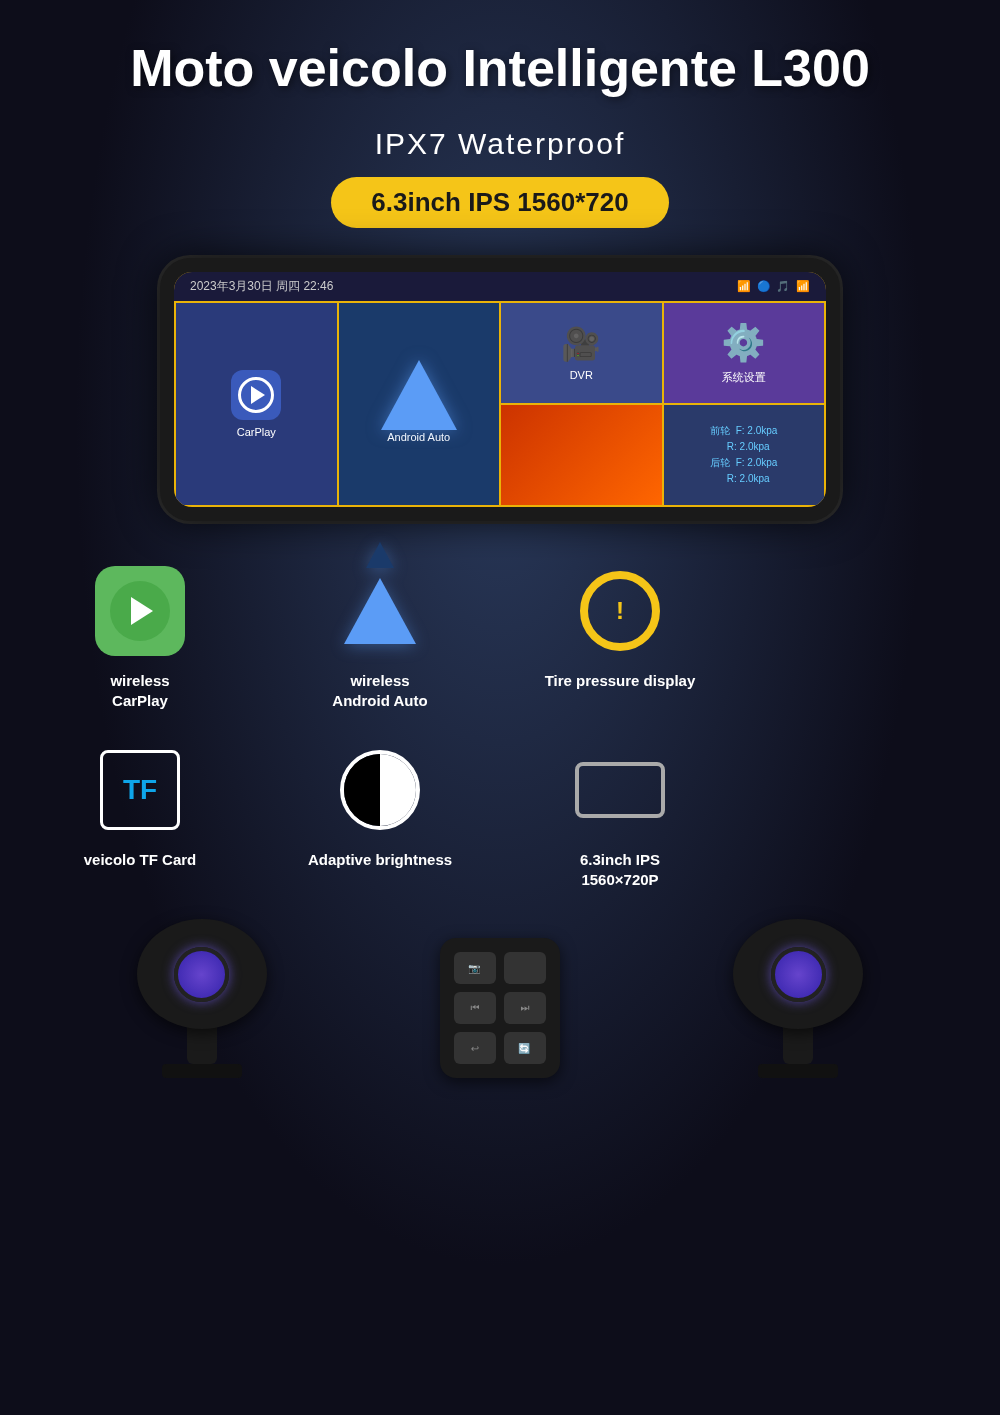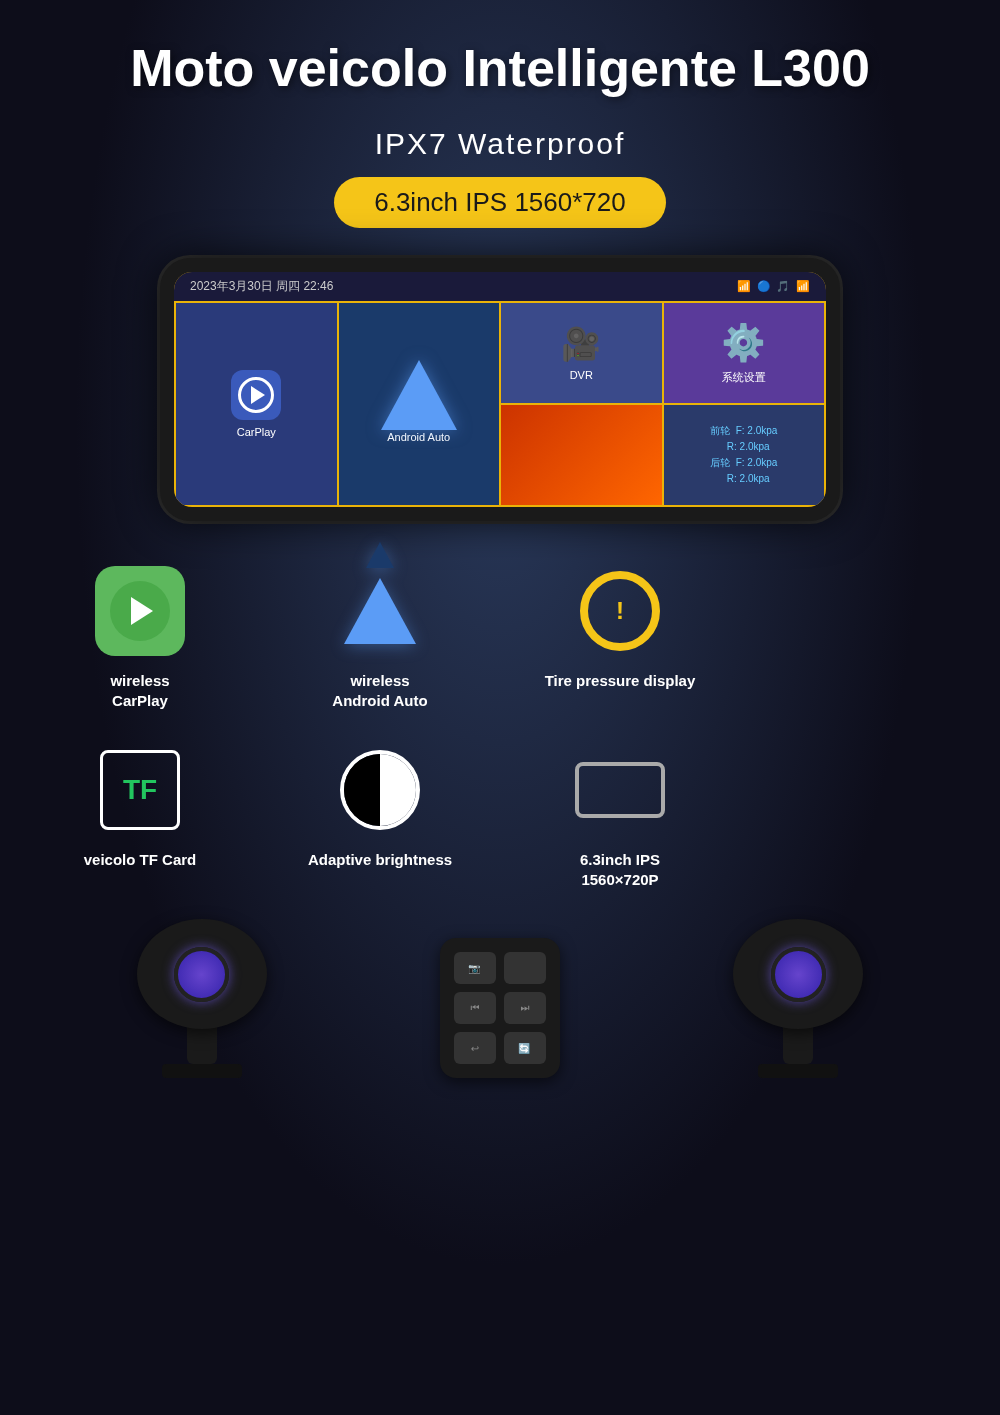--- a/index.html
+++ b/index.html
@@ -44,21 +44,21 @@
       text-align: center;
       margin-bottom: 16px;
       letter-spacing: 2px;
     }
 
     .badge {
       display: inline-block;
       background: #f5c518;
       color: #1a1a1a;
       font-size: 26px;
-      font-weight: 400;
+      font-weight: 700;
       padding: 10px 40px;
       border-radius: 30px;
       text-align: center;
       margin: 0 auto 30px;
       display: block;
       width: fit-content;
       margin-left: auto;
       margin-right: auto;
       margin-bottom: 30px;
     }
@@ -314,21 +314,21 @@
       border-radius: 8px;
       display: flex;
       align-items: center;
       justify-content: center;
       background: transparent;
     }
 
     .tf-label {
       font-size: 28px;
       font-weight: 900;
-      color: #22c55e;
+      color: #0ea5e9;
     }
 
     
     .bt-icon-wrap {
       width: 90px;
       height: 90px;
       background: #1a7ad4;
       border-radius: 50%;
       display: flex;
       align-items: center;

